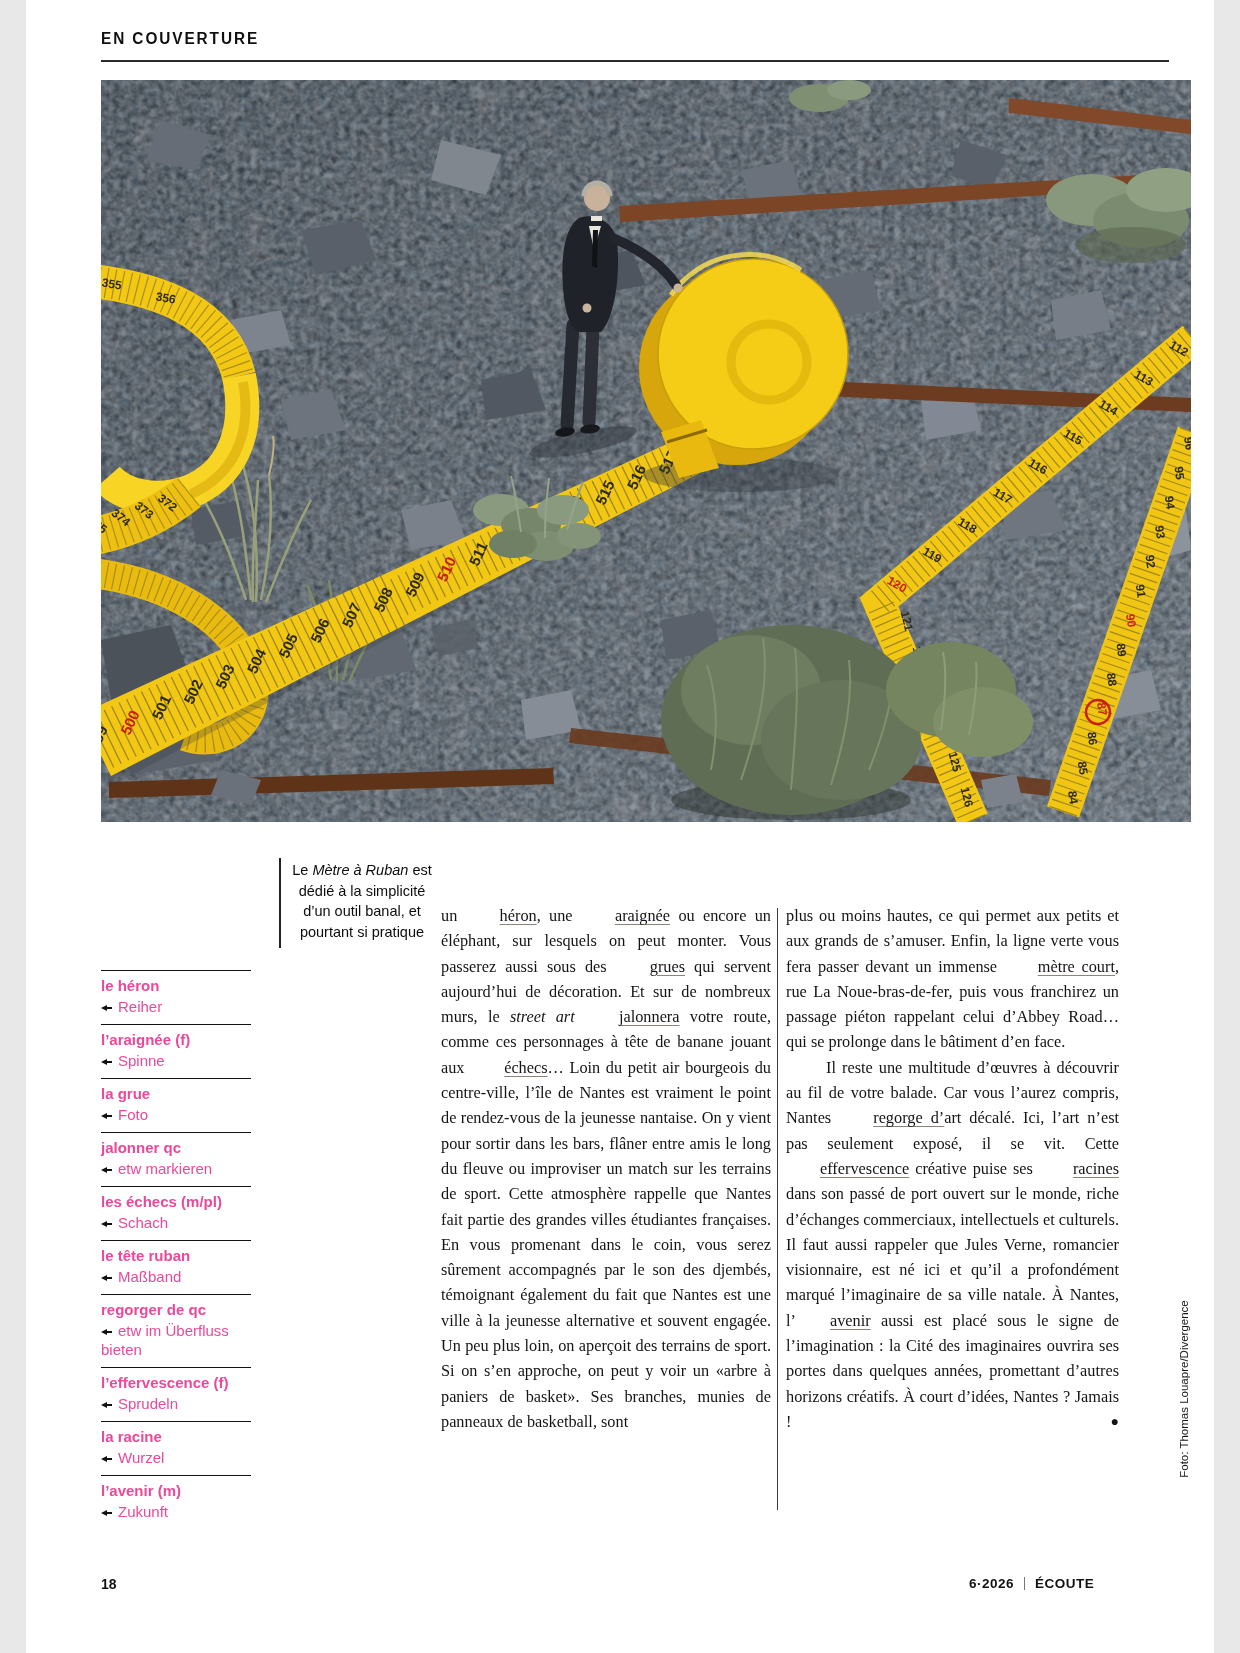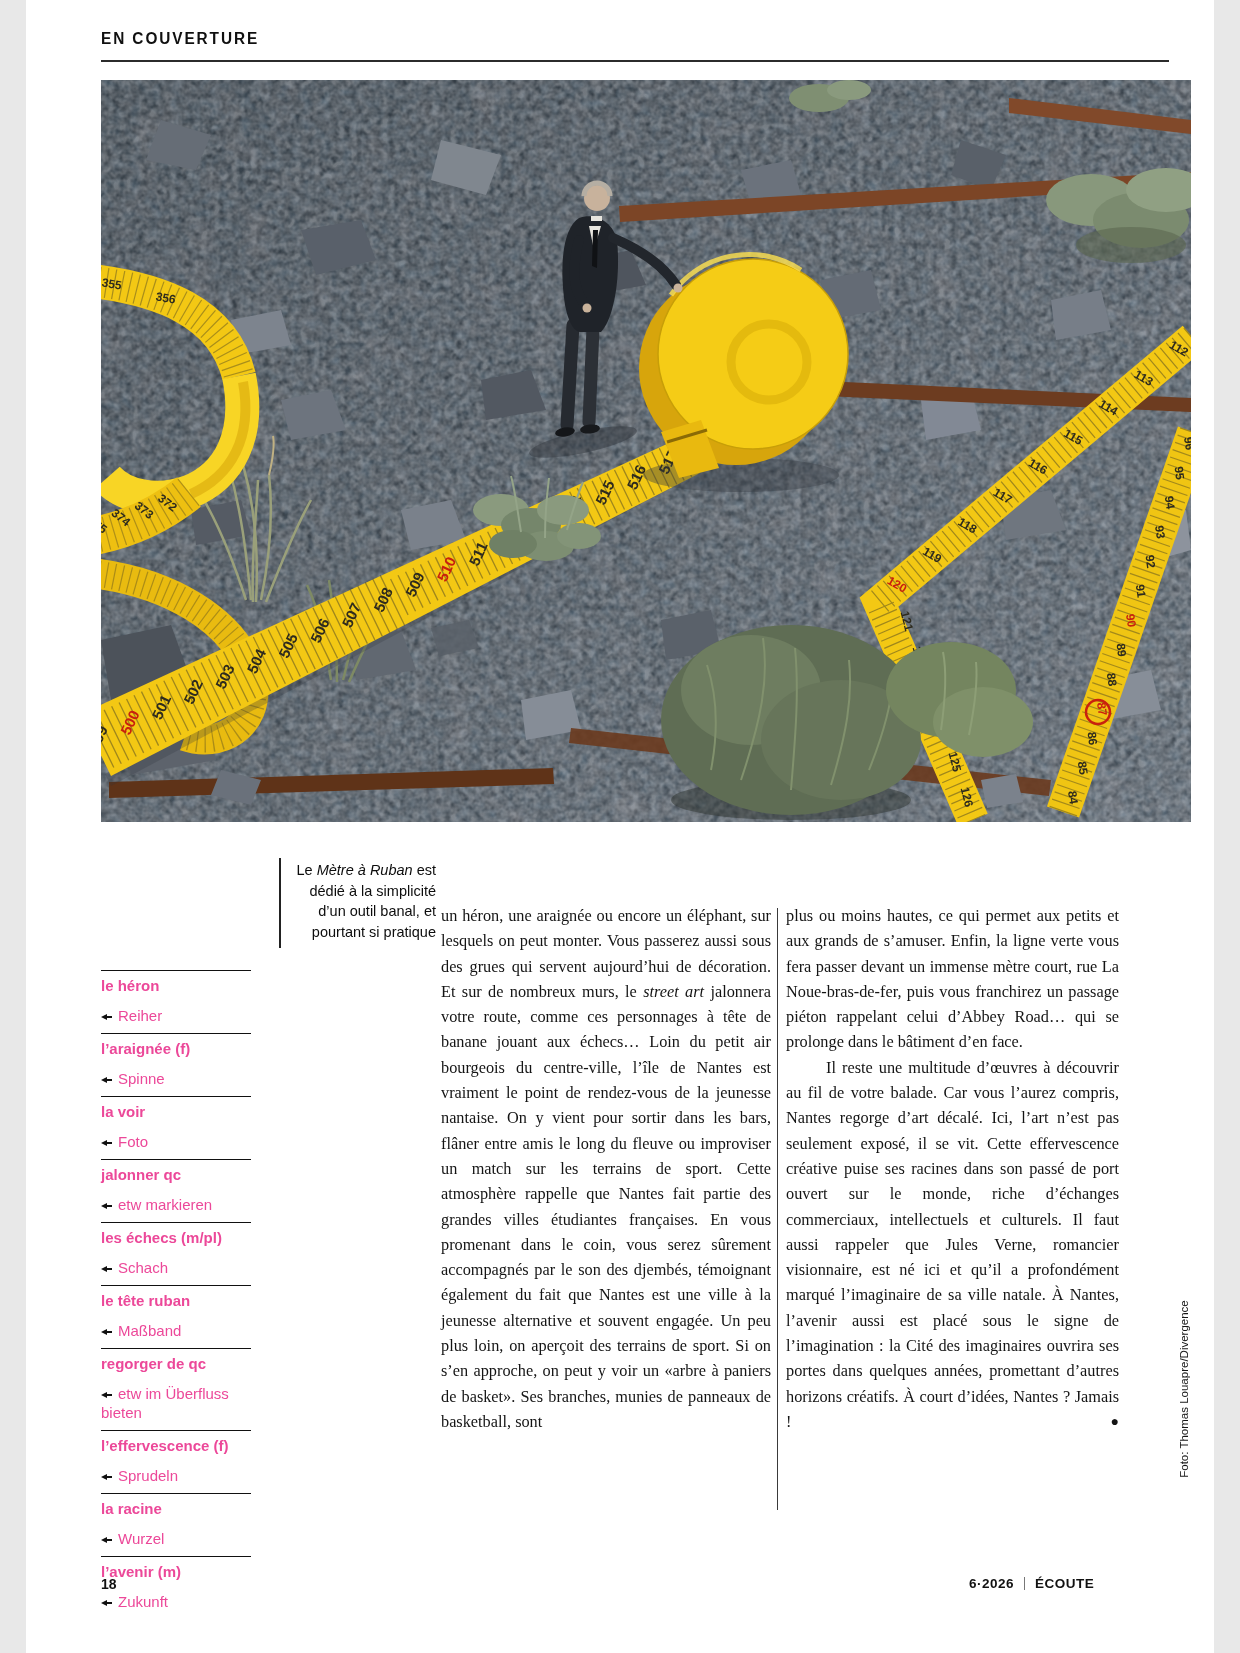--- a/index.html
+++ b/index.html
@@ -6,42 +6,42 @@
   .page{position:relative;width:1188px;height:1653px;background:#ffffff;margin:0 auto;overflow:hidden;
         font-family:"Liberation Sans",sans-serif;color:#111;}
   
   .kicker{position:absolute;left:75px;top:30px;font-size:16px;font-weight:700;letter-spacing:2px;
           color:#101010;transform:scaleX(.96);transform-origin:left;}
   .kicker-rule{position:absolute;left:75px;top:60px;width:1068px;height:2px;background:#2b2b2b;}
   
   .hero{position:absolute;left:75px;top:80px;width:1090px;height:742px;background:#747b85;}
   
   .caption-rule{position:absolute;left:253px;top:858px;width:1.5px;height:90px;background:#222;}
-  .caption{position:absolute;left:262px;top:860px;width:148px;text-align:right;
+  .caption{position:absolute;left:262px;top:860px;width:148px;text-align:center;
            font-size:14.5px;line-height:20.5px;color:#0d0d0d;}
   
   .vocab{position:absolute;left:75px;top:970px;width:150px;font-size:15px;line-height:19px;color:#ec4899;}
   .vocab-entry{border-top:1.5px solid #111;padding:5px 0 8px 0;}
   .vocab-entry:last-child{border-bottom:0;}
   .vterm{font-weight:700;}
-  .vtrans{margin-top:11px;}
+  .vtrans{margin-top:2px;}
   .varr{display:inline-block;position:relative;width:13px;height:9px;margin-right:4px;}
   .varr::before{content:"";position:absolute;left:0;top:1.5px;width:0;height:0;
     border-top:3px solid transparent;border-bottom:3px solid transparent;border-right:6px solid #111;}
   .varr::after{content:"";position:absolute;left:5px;top:3.5px;width:6px;height:2px;background:#111;}
   
   .col{position:absolute;top:903px;font-family:"Liberation Serif",serif;font-size:16.3px;
        line-height:25.3px;color:#141414;text-align:justify;}
   .col p{margin:0;}
   .col1{left:415px;width:330px;}
   .col2{left:760px;width:333px;}
   .col2 .p2{text-indent:40px;}
   .col-divider{position:absolute;left:751px;top:908px;width:1px;height:602px;background:#3a3a3a;}
   .it{font-style:italic;}
-  .u{text-decoration-thickness:1px;text-underline-offset:3px;text-decoration-color:#8a8578;}
+  .u{text-decoration:underline;text-decoration-thickness:1px;text-underline-offset:3px;text-decoration-color:#8a8578;margin-left:34px;}
   .endmark{float:right;font-size:14px;line-height:25px;}
   
   .footer-left{position:absolute;left:75px;top:1576px;font-size:14px;font-weight:700;}
   .footer-right{position:absolute;left:943px;top:1576px;width:200px;display:flex;justify-content:flex-start;
                 align-items:center;font-size:13.5px;font-weight:700;letter-spacing:.5px;}
   .footer-sep{width:1px;height:13px;background:#777;margin:0 10px;}
   
   .credit{position:absolute;left:1033px;top:1383px;width:250px;text-align:center;font-size:11.5px;
           color:#151515;transform:rotate(-90deg);transform-origin:center;}
   
@@ -318,21 +318,21 @@
   <div class="vocab">
     <div class="vocab-entry">
       <div class="vterm">le héron</div>
       <div class="vtrans"><span class="varr"></span><span>Reiher</span></div>
     </div>
     <div class="vocab-entry">
       <div class="vterm">l’araignée (f)</div>
       <div class="vtrans"><span class="varr"></span><span>Spinne</span></div>
     </div>
     <div class="vocab-entry">
-      <div class="vterm">la voir</div>
+      <div class="vterm">la grue</div>
       <div class="vtrans"><span class="varr"></span><span>Foto</span></div>
     </div>
     <div class="vocab-entry">
       <div class="vterm">jalonner qc</div>
       <div class="vtrans"><span class="varr"></span><span>etw markieren</span></div>
     </div>
     <div class="vocab-entry">
       <div class="vterm">les échecs (m/pl)</div>
       <div class="vtrans"><span class="varr"></span><span>Schach</span></div>
     </div>

